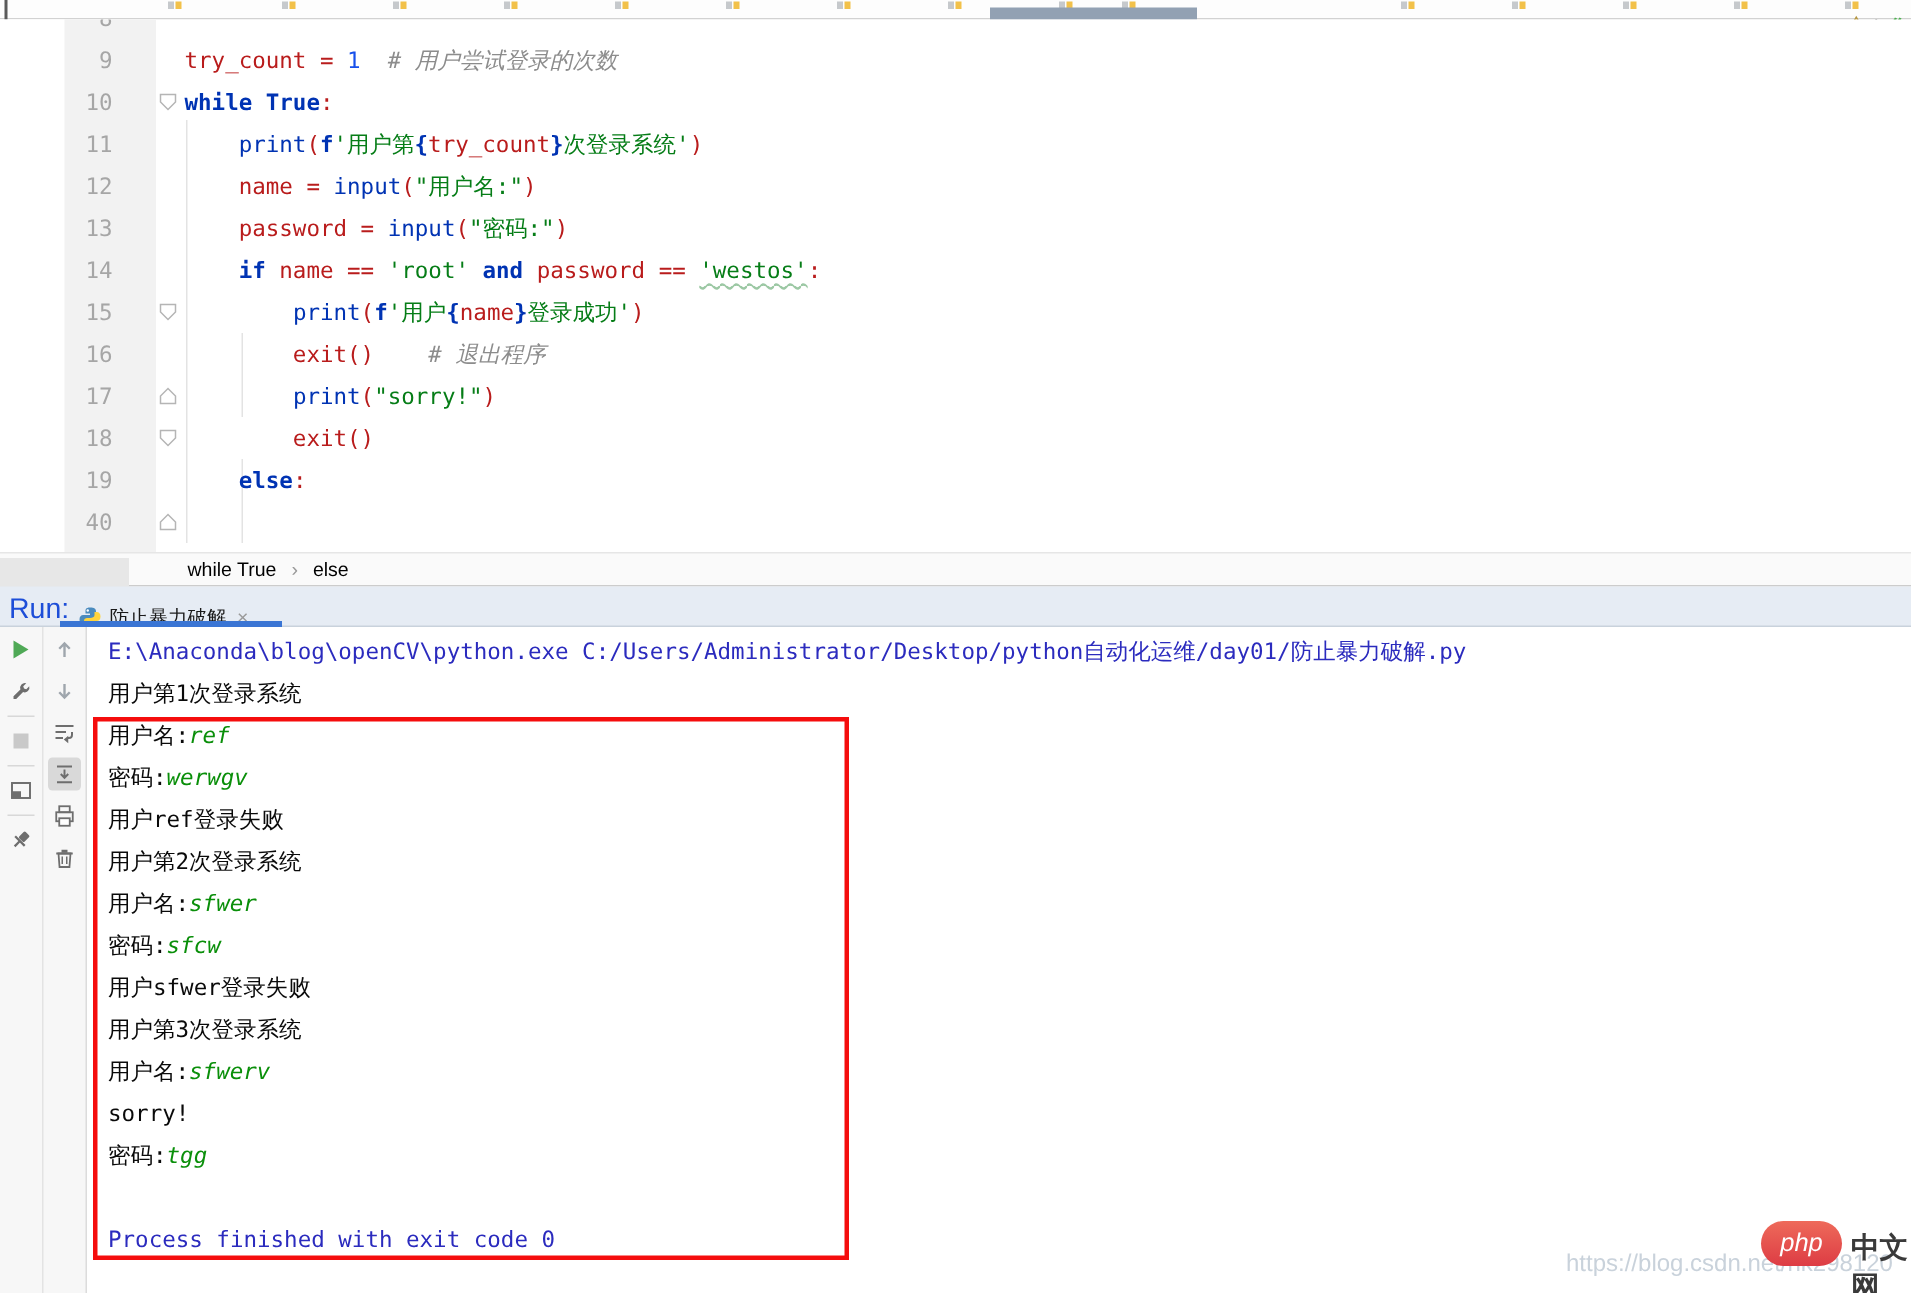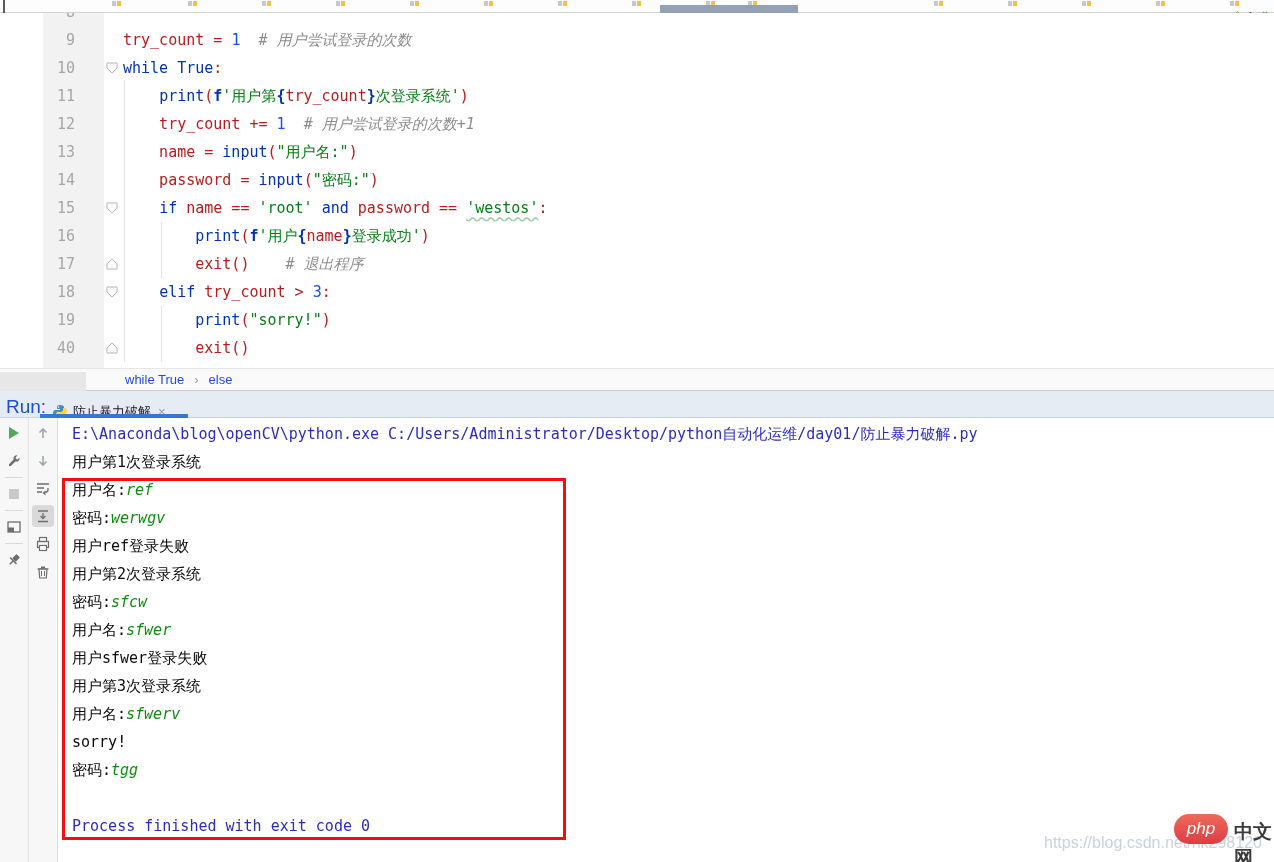--- a/index.html
+++ b/index.html
@@ -27,34 +27,34 @@
   
   .editor-clip { position:absolute; left:0; top:13px; width:1274px; height:355px; overflow:hidden; background:#ffffff; }
   .gutter-bg { position:absolute; left:43px; top:0; width:61px; height:355px; background:#f2f2f2; }
   .gutter-nums { position:absolute; left:43px; top:-15px; width:61px; }
   .gutter-num { height:28px; line-height:28px; text-align:right; padding-right:29px;
     font-family:"DejaVu Sans Mono", monospace; font-size:15px; color:#a6a6a6; }
   .code-lines { position:absolute; left:123px; top:-15px; right:0; }
   .code-line { height:28px; line-height:28px; white-space:pre;
     font-family:"DejaVu Sans Mono", monospace; font-size:15px; color:#000; }
   .tok-pl  { color:#b91c1c; }
-  .tok-kw  { color:var(--keyword-blue,#0033B3); font-weight:normal; }
+  .tok-kw  { color:var(--keyword-blue,#0033B3); font-weight:bold; }
   .tok-fn  { color:var(--keyword-blue,#0033B3); }
   .tok-str { color:var(--string-green,#067D17); }
   .tok-num { color:var(--number-blue,#1750EB); }
   .tok-cmt { color:var(--comment-gray,#8C8C8C); font-style:italic; }
   .tok-br  { color:var(--keyword-blue,#0033B3); font-weight:bold; }
   .tok-err { color:var(--string-green,#067D17); text-decoration:underline; text-decoration-style:wavy;
              text-decoration-color:#9cc8a4; text-underline-offset:3px; }
   .fold-marker { position:absolute; left:105px; width:14px; height:14px; }
   .indent-guide { position:absolute; width:1px; background:#e3e3e3; }
   
   .breadcrumbs { position:absolute; left:0; top:368px; width:1274px; height:23px; background:#fafafa;
     border-top:1px solid #e6e6e6; border-bottom:1px solid #cccccc; display:flex; align-items:center; }
-  .breadcrumbs .bc { font-size:13px; color:#1d4ed8; margin-left:10px; }
+  .breadcrumbs .bc { font-size:13px; color:#000000; margin-left:10px; }
   .breadcrumbs .bc:first-child { margin-left:125px; }
   .breadcrumbs .bc-sep { font-size:13px; color:#999; margin-left:10px; }
   
   .run-header { position:absolute; left:0; top:391px; width:1274px; height:27px; background:var(--run-header-bg,#E6ECF4);
     border-bottom:1px solid #c9d2dc; }
   .run-label { position:absolute; left:6px; top:5px; font-size:19px; color:#1d4ed8; }
   .run-tab { position:absolute; left:40px; top:0; height:41px; width:148px; display:flex; align-items:center; gap:5px; padding-left:12px; }
   .run-tab-title { font-size:13px; color:#1a1a1a; white-space:nowrap; }
   .run-tab-close { font-size:13px; color:#9a9a9a; margin-left:2px; }
   .run-tab-underline { position:absolute; left:40px; top:23px; width:148px; height:4px; background:var(--tab-underline,#3A75D4); }
@@ -223,27 +223,25 @@
         <div class="gutter-num">21</div>
       </div>
     <div class="indent-guide" style="left:124px; top:67px;  height:282px;"></div>
     <div class="indent-guide" style="left:161px; top:209px; height:56px;"></div>
     <div class="indent-guide" style="left:161px; top:293px; height:56px;"></div>
     <div class="code-lines">
         <div class="code-line"></div>
         <div class="code-line"><span class="tok-pl">try_count = </span><span class="tok-num">1</span><span class="tok-pl">  </span><span class="tok-cmt"># 用户尝试登录的次数</span></div>
         <div class="code-line"><span class="tok-kw">while</span><span class="tok-pl"> </span><span class="tok-kw">True</span><span class="tok-pl">:</span></div>
         <div class="code-line"><span class="tok-pl">    </span><span class="tok-fn">print</span><span class="tok-pl">(</span><span class="tok-br">f</span><span class="tok-str">'用户第</span><span class="tok-br">{</span><span class="tok-pl">try_count</span><span class="tok-br">}</span><span class="tok-str">次登录系统'</span><span class="tok-pl">)</span></div>
-        <div class="code-line"><span class="tok-pl">    try_count += </span><span class="tok-num">1</span><span class="tok-pl">  </span><span class="tok-cmt"># 用户尝试登录的次数+1</span></div>
         <div class="code-line"><span class="tok-pl">    name = </span><span class="tok-fn">input</span><span class="tok-pl">(</span><span class="tok-str">"用户名:"</span><span class="tok-pl">)</span></div>
         <div class="code-line"><span class="tok-pl">    password = </span><span class="tok-fn">input</span><span class="tok-pl">(</span><span class="tok-str">"密码:"</span><span class="tok-pl">)</span></div>
         <div class="code-line"><span class="tok-pl">    </span><span class="tok-kw">if</span><span class="tok-pl"> name == </span><span class="tok-str">'root'</span><span class="tok-pl"> </span><span class="tok-kw">and</span><span class="tok-pl"> password == </span><span class="tok-err">'westos'</span><span class="tok-pl">:</span></div>
         <div class="code-line"><span class="tok-pl">        </span><span class="tok-fn">print</span><span class="tok-pl">(</span><span class="tok-br">f</span><span class="tok-str">'用户</span><span class="tok-br">{</span><span class="tok-pl">name</span><span class="tok-br">}</span><span class="tok-str">登录成功'</span><span class="tok-pl">)</span></div>
         <div class="code-line"><span class="tok-pl">        exit()    </span><span class="tok-cmt"># 退出程序</span></div>
-        <div class="code-line"><span class="tok-pl">    </span><span class="tok-kw">elif</span><span class="tok-pl"> try_count &gt; </span><span class="tok-num">3</span><span class="tok-pl">:</span></div>
         <div class="code-line"><span class="tok-pl">        </span><span class="tok-fn">print</span><span class="tok-pl">(</span><span class="tok-str">"sorry!"</span><span class="tok-pl">)</span></div>
         <div class="code-line"><span class="tok-pl">        exit()</span></div>
         <div class="code-line"><span class="tok-pl">    </span><span class="tok-kw">else</span><span class="tok-pl">:</span></div>
       </div>
     <div id="fold-column">
         <div class="fold-marker" style="top: 48px;"><svg width="14" height="14" viewBox="0 0 14 14">
             <polygon points="2,2 12,2 12,7 7,12 2,7" fill="#ffffff" stroke="#b5b5b5"></polygon>
           </svg></div>
         <div class="fold-marker" style="top: 188px;"><svg width="14" height="14" viewBox="0 0 14 14">
             <polygon points="2,2 12,2 12,7 7,12 2,7" fill="#ffffff" stroke="#b5b5b5"></polygon>
@@ -338,22 +336,22 @@
       <line x1="9.5" y1="7" x2="9.5" y2="12" stroke="#6e6e6e" stroke-width="1"></line>
       </svg>
 
     <div class="console-lines">
         <div class="console-line"><span class="seg-sys">E:\Anaconda\blog\openCV\python.exe C:/Users/Administrator/Desktop/python自动化运维/day01/防止暴力破解.py</span></div>
         <div class="console-line"><span class="seg-out">用户第1次登录系统</span></div>
         <div class="console-line"><span class="seg-out">用户名:</span><span class="seg-in">ref</span></div>
         <div class="console-line"><span class="seg-out">密码:</span><span class="seg-in">werwgv</span></div>
         <div class="console-line"><span class="seg-out">用户ref登录失败</span></div>
         <div class="console-line"><span class="seg-out">用户第2次登录系统</span></div>
+        <div class="console-line"><span class="seg-out">用户名:</span><span class="seg-in">sfwer</span></div>
         <div class="console-line"><span class="seg-out">密码:</span><span class="seg-in">sfcw</span></div>
-        <div class="console-line"><span class="seg-out">用户名:</span><span class="seg-in">sfwer</span></div>
         <div class="console-line"><span class="seg-out">用户sfwer登录失败</span></div>
         <div class="console-line"><span class="seg-out">用户第3次登录系统</span></div>
         <div class="console-line"><span class="seg-out">用户名:</span><span class="seg-in">sfwerv</span></div>
         <div class="console-line"><span class="seg-out">sorry!</span></div>
         <div class="console-line"><span class="seg-out">密码:</span><span class="seg-in">tgg</span></div>
         <div class="console-line"></div>
         <div class="console-line"><span class="seg-sys">Process finished with exit code 0</span></div>
       </div>
   </div>
 

